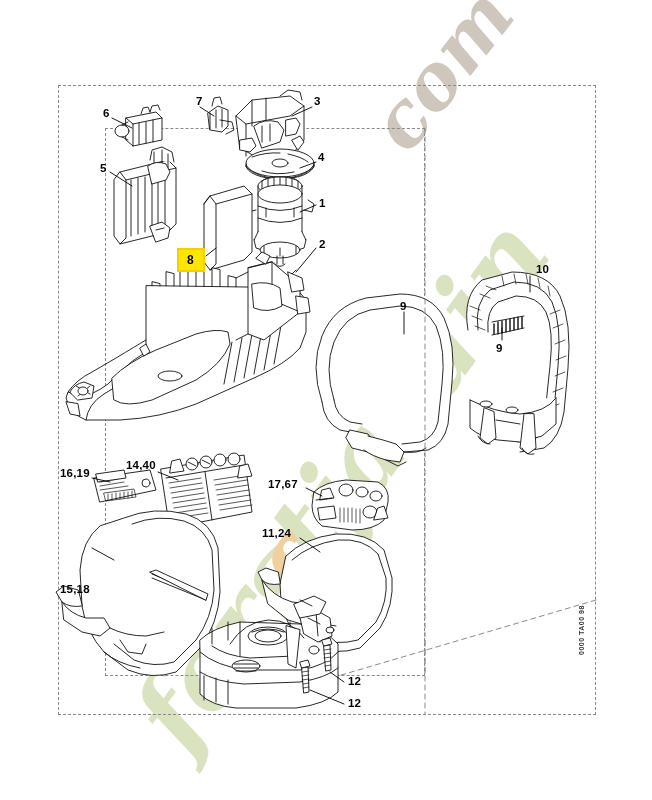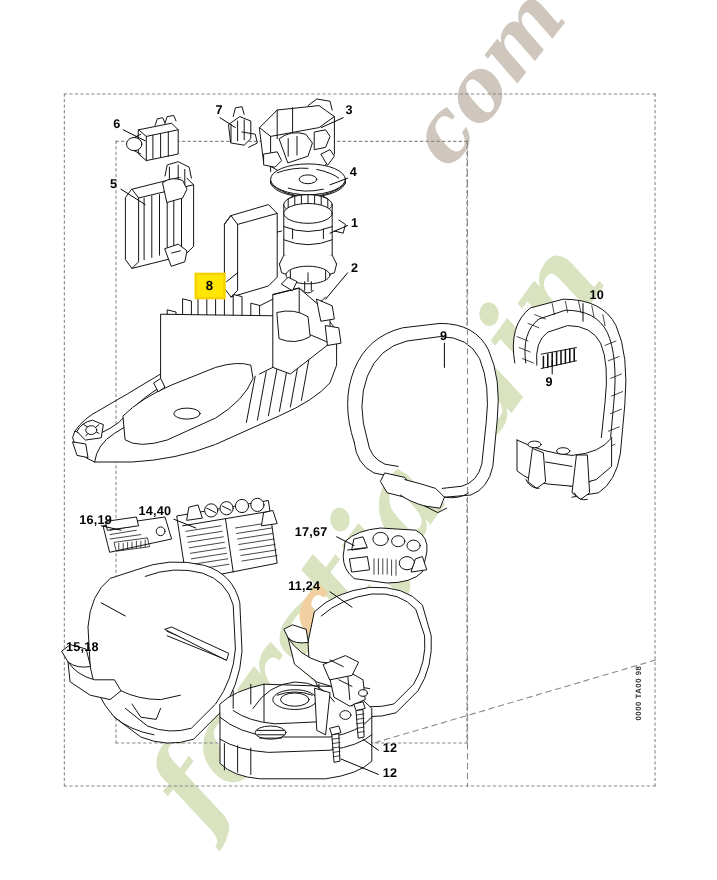--- a/index.html
+++ b/index.html
@@ -447,21 +447,21 @@
     <div class="callout" style="left:100px;top:163px;">5</div>
     <div class="callout" style="left:318px;top:152px;">4</div>
     <div class="callout" style="left:319px;top:198px;">1</div>
     <div class="callout" style="left:319px;top:239px;">2</div>
 
     <div class="callout" id="callout-8" style="left:177px;top:248px;">8</div>
 
     <div class="callout" style="left:400px;top:301px;">9</div>
     <div class="callout" style="left:536px;top:264px;">10</div>
     <div class="callout" style="left:496px;top:343px;">9</div>
-    <div class="callout" style="left:72px;top:468px;">16,19</div>
+    <div class="callout" style="left:60px;top:468px;">16,19</div>
     <div class="callout" style="left:126px;top:460px;">14,40</div>
     <div class="callout" style="left:268px;top:479px;">17,67</div>
     <div class="callout" style="left:60px;top:538px;margin-top:46px;">15,18</div>
     <div class="callout" style="left:262px;top:528px;">11,24</div>
     <div class="callout" style="left:348px;top:676px;">12</div>
     <div class="callout" style="left:348px;top:698px;">12</div>
   </div>
 
   <div id="sheet-code">0000 TA00 98</div>
 

